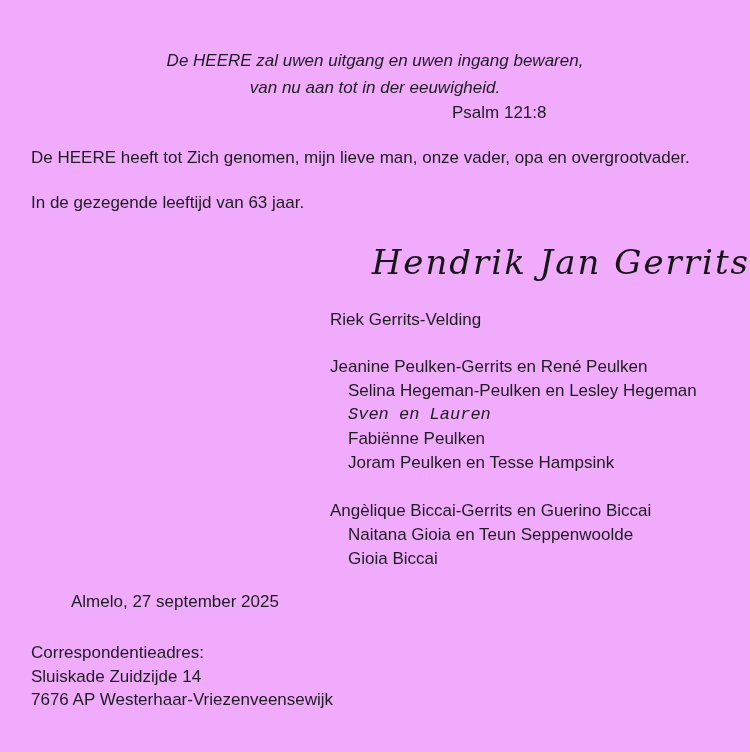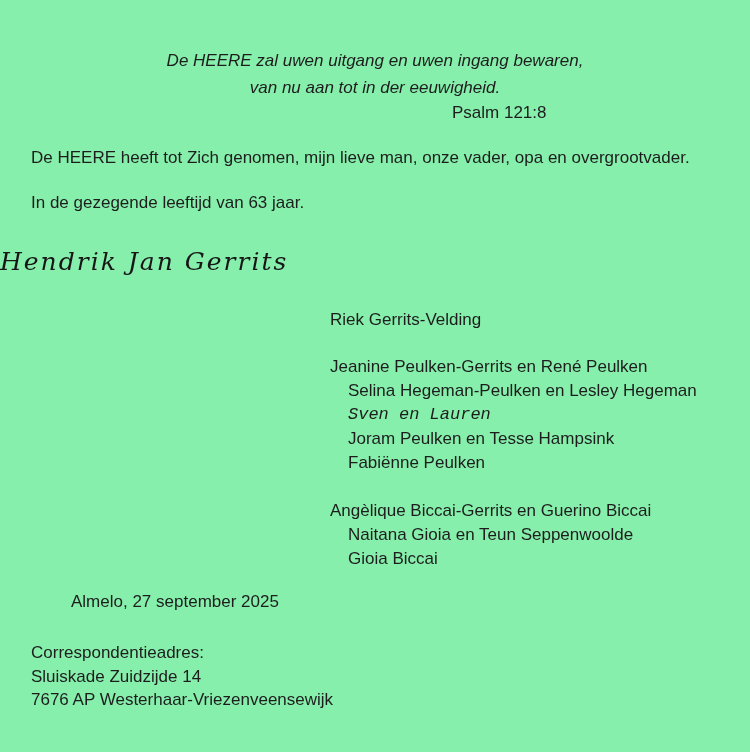--- a/index.html
+++ b/index.html
@@ -1,20 +1,20 @@
 <!DOCTYPE html>
 <html><head>
 <meta charset="utf-8">
 <style>
   html, body { margin: 0; padding: 0; background: #ffffff; }
   .card {
     position: relative;
     width: 750px;
     height: 752px;
-    background: #86efac;
+    background: #f0abfc;
     font-family: "Liberation Sans", sans-serif;
     font-size: 17px;
     color: #1d1d1d;
     overflow: hidden;
   }
   .card div { white-space: nowrap; }
 
   .quote {
     position: absolute;
     top: 47px;
@@ -39,25 +39,25 @@
     position: absolute;
     top: 193px;
     left: 31px;
   }
   .deceased-name {
     position: absolute;
     top: 240px;
     left: 0;
     width: 750px;
     margin: 0;
-    text-align: left;
+    text-align: right;
     font-family: "DejaVu Serif", serif;
     font-style: italic;
     font-weight: normal;
-    font-size: 25px;
+    font-size: 34px;
     letter-spacing: 2px;
     line-height: 44px;
     color: #161616;
   }
   .family {
     position: absolute;
     top: 308px;
     left: 330px;
     line-height: 24px;
   }
@@ -98,22 +98,22 @@
 
   <div class="family">
     <div class="spouse-block">
       <div>Riek Gerrits-Velding</div>
     </div>
 
     <div class="family-group">
       <div>Jeanine Peulken-Gerrits en René Peulken</div>
       <div class="child-line">Selina Hegeman-Peulken en Lesley Hegeman</div>
       <div class="child-line italic-line">Sven en Lauren</div>
+      <div class="child-line">Fabiënne Peulken</div>
       <div class="child-line">Joram Peulken en Tesse Hampsink</div>
-      <div class="child-line">Fabiënne Peulken</div>
     </div>
 
     <div class="family-group">
       <div>Angèlique Biccai-Gerrits en Guerino Biccai</div>
       <div class="child-line">Naitana Gioia en Teun Seppenwoolde</div>
       <div class="child-line">Gioia Biccai</div>
     </div>
   </div>
 
   <div class="dateline">Almelo, 27 september 2025</div>

